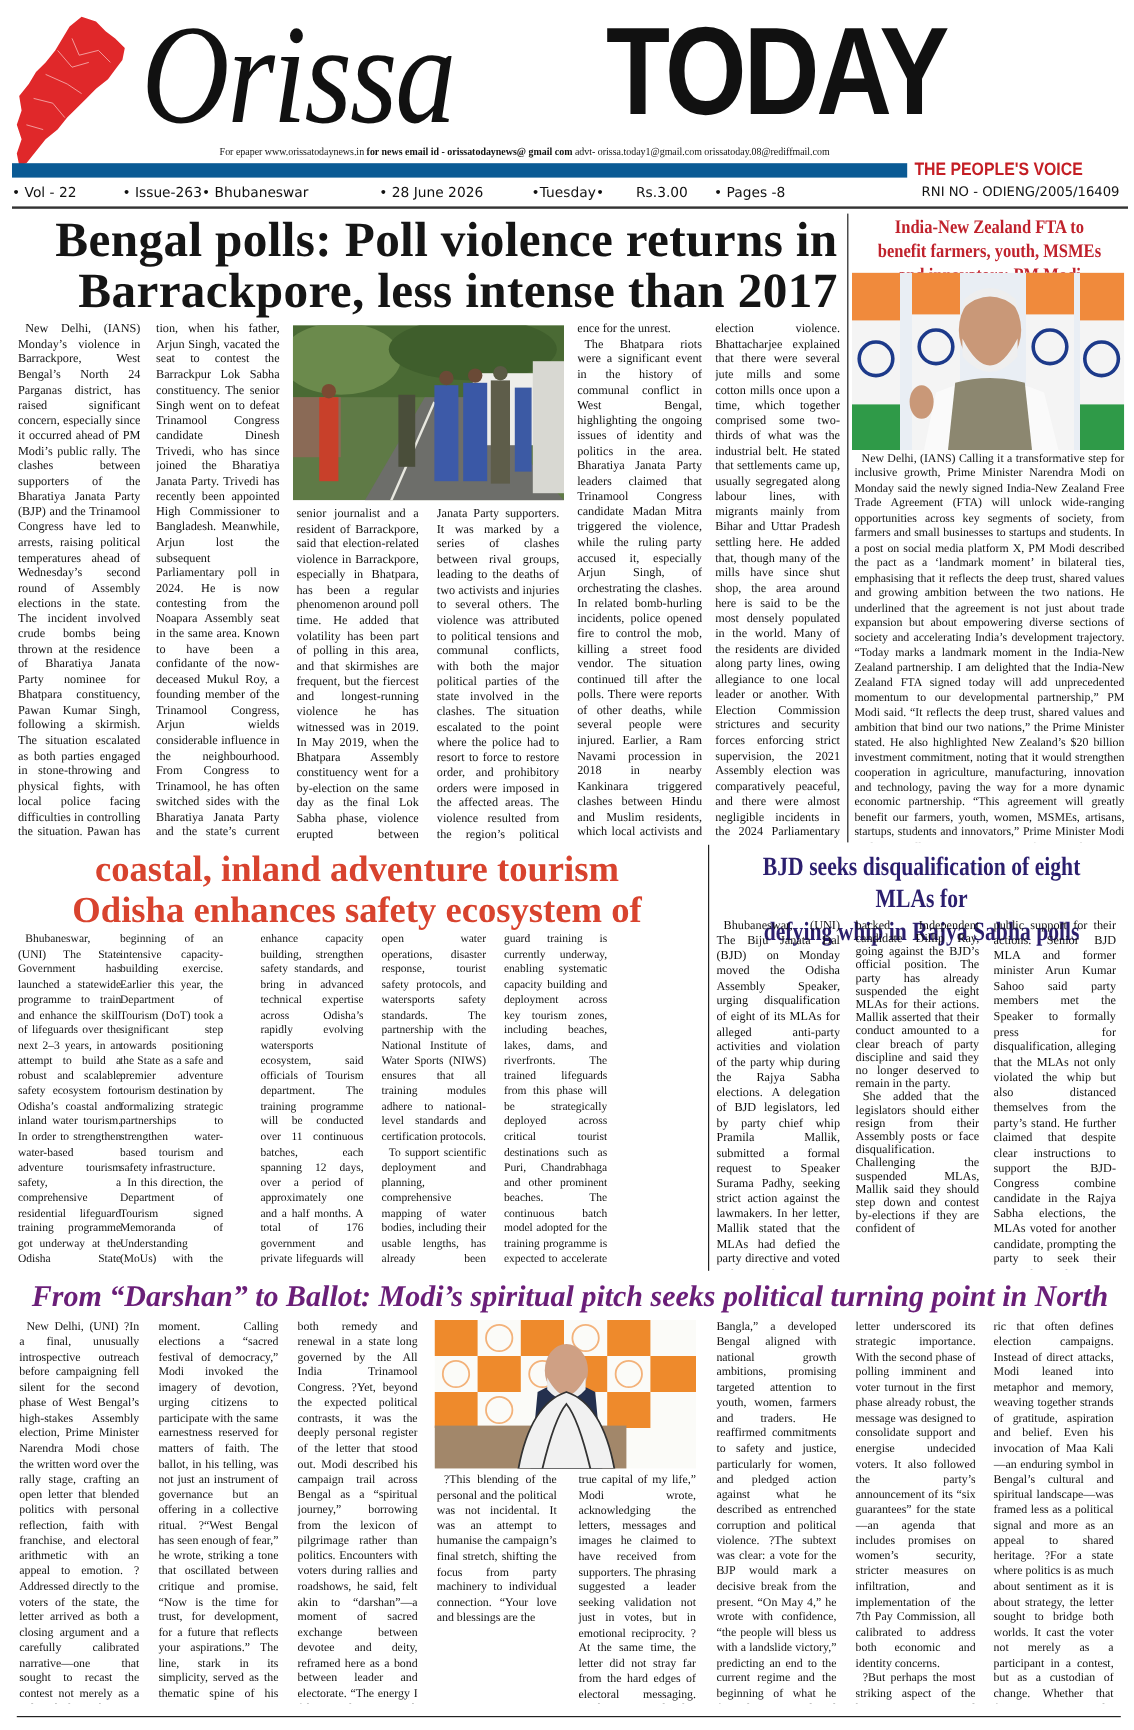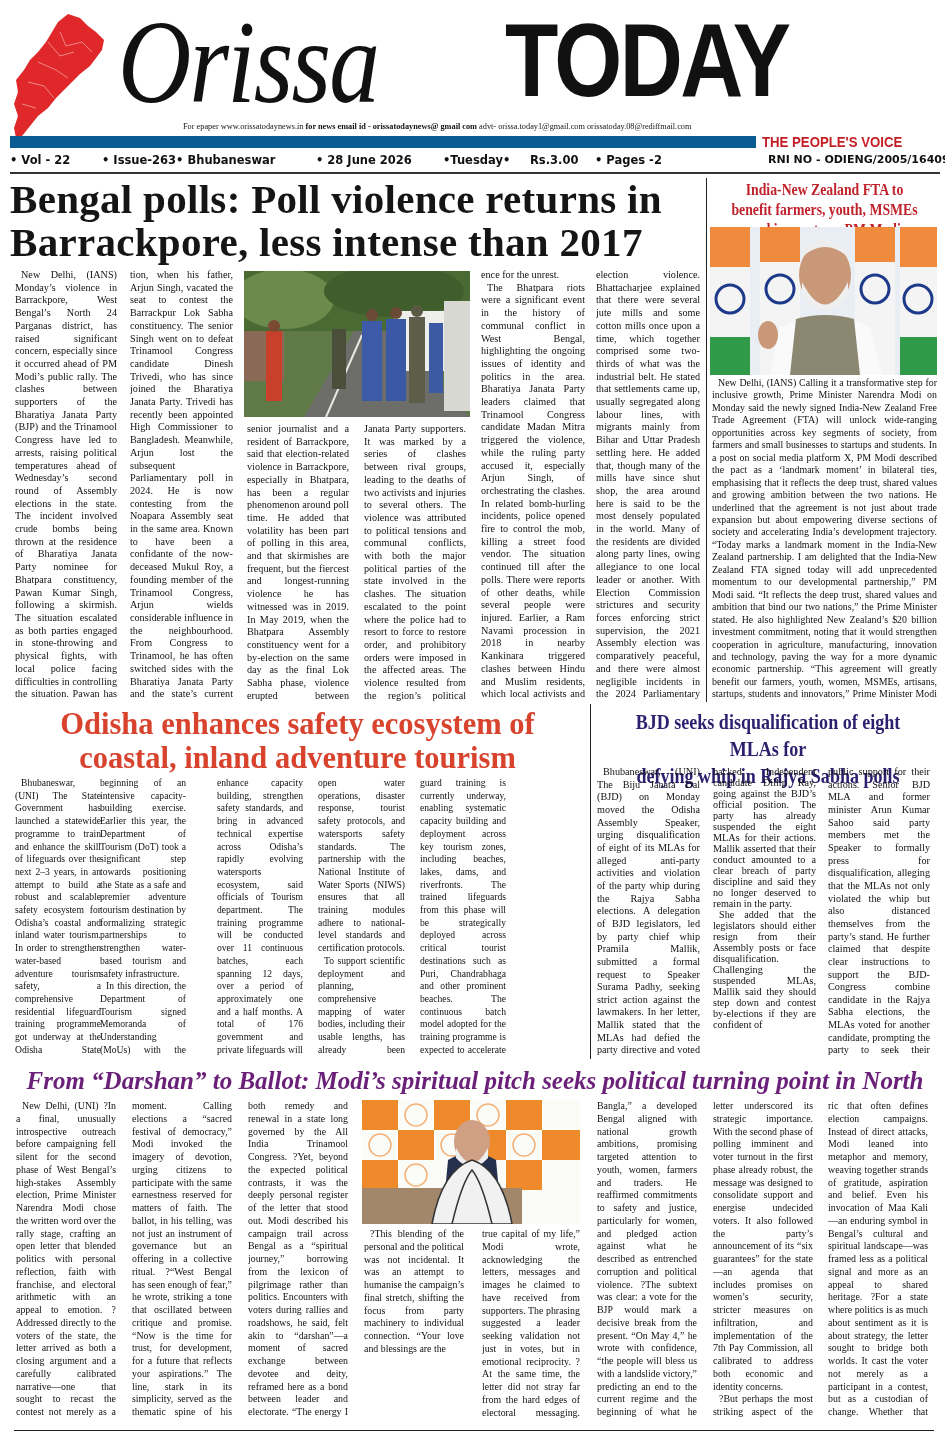--- a/index.html
+++ b/index.html
@@ -8,30 +8,30 @@
   .abs{position:absolute}
 
   
   #map{left:8px;top:12px;width:100px;height:128px}
   #logo-orissa{left:118px;top:4px;font-family:"Liberation Serif",serif;font-style:italic;font-size:118px;line-height:118px;color:#111;letter-spacing:-2px;transform:scaleX(0.86);transform-origin:left top}
   #logo-today{left:505px;top:8px;font-family:"Liberation Sans",sans-serif;font-weight:bold;font-size:104px;line-height:104px;color:#111;letter-spacing:-3px;transform:scaleX(0.84);transform-origin:left top}
   #contact{left:183px;top:121px;font-size:9px;color:#111;white-space:nowrap;transform:scaleX(0.92);transform-origin:left top}
   #contact b{font-weight:bold}
   #blue-bar{left:10px;top:136px;width:746px;height:12px;background:#0a5a94}
   #tagline{left:762px;top:133px;font-family:"Liberation Sans",sans-serif;font-weight:bold;font-size:15px;color:#c41e24;white-space:nowrap;transform:scaleX(0.88);transform-origin:left top}
-  #infobar{left:10px;top:153px;width:930px;height:18px;font-family:"DejaVu Sans",sans-serif;font-weight:bold;font-size:11.5px;color:#111;white-space:nowrap}
+  #infobar{left:10px;top:153px;width:930px;height:18px;font-family:"DejaVu Sans",sans-serif;font-weight:normal;font-size:11.5px;color:#111;white-space:nowrap}
   #infobar span{position:absolute;top:0}
   #rule-top{left:10px;top:172px;width:930px;height:2px;background:#333}
 
   
   .col{position:absolute;font-size:10.2px;line-height:12.7px;text-align:justify;hyphens:auto;color:#111;overflow:hidden}
   .col p{text-indent:6px}
   .vrule{position:absolute;width:1px;background:#222}
 
-  #h1{left:10px;top:178px;width:688px;text-align:left;font-weight:bold;font-size:41px;line-height:43px;color:#151515;letter-spacing:0.3px}
+  #h1{left:10px;top:178px;width:688px;text-align:right;font-weight:bold;font-size:41px;line-height:43px;color:#151515;letter-spacing:0.3px}
   #img1{left:244px;top:271px;width:226px;height:146px;overflow:hidden}
 
   #h2{left:712px;top:180px;width:225px;text-align:center;font-weight:bold;font-size:16px;line-height:20px;color:#c0222c;transform:scaleX(0.86);transform-origin:center top}
   #img2{left:710px;top:227px;width:227px;height:148px;overflow:hidden}
 
   #h3{left:10px;top:707px;width:575px;text-align:center;font-weight:bold;font-size:30.5px;line-height:34px;color:#d8432e}
   #h4{left:598px;top:708px;width:340px;text-align:center;font-weight:bold;font-size:22px;line-height:27px;color:#2c1f6e;transform:scaleX(0.82);transform-origin:center top}
 
   #h5{left:10px;top:1066px;width:930px;text-align:center;font-weight:bold;font-style:italic;font-size:25px;line-height:30px;color:#6a1f78;white-space:nowrap}
   #img3{left:362px;top:1100px;width:218px;height:124px;overflow:hidden}
@@ -49,21 +49,21 @@
 <div id="contact" class="abs"><span>For epaper www.orissatodaynews.in </span><b>for news email id - orissatodaynews@ gmail com</b><span> advt- orissa.today1@gmail.com orissatoday.08@rediffmail.com</span></div>
 <div id="blue-bar" class="abs"></div>
 <div id="tagline" class="abs">THE PEOPLE'S VOICE</div>
 
 <div id="infobar" class="abs">
   <span style="left:0">• Vol - 22</span>
   <span style="left:92px">• Issue-263• Bhubaneswar</span>
   <span style="left:306px">• 28 June 2026</span>
   <span style="left:433px">•Tuesday•</span>
   <span style="left:520px">Rs.3.00</span>
-  <span style="left:585px">•  Pages -2</span>
+  <span style="left:585px">•  Pages -8</span>
   <span style="left:758px;font-size:11px">RNI NO - ODIENG/2005/16409</span>
 </div>
 <div id="rule-top" class="abs"></div>
 
 <div id="h1" class="abs">
   <div>Bengal polls: Poll violence returns in</div>
   <div>Barrackpore, less intense than 2017</div>
 </div>
 
 <div class="col" style="left:15px;top:269px;width:102px;height:432px">
@@ -138,22 +138,22 @@
     <path d="M92 55 Q115 100 138 55 L138 70 Q115 96 92 70 Z" fill="#efefef"></path>
     <path d="M92 30 Q115 10 138 30 L136 22 Q115 4 94 22 Z" fill="#eeeeee"></path>
     <ellipse cx="58" cy="108" rx="10" ry="14" fill="#c99878"></ellipse>
   </svg>
 </div>
 <div class="col" style="left:712px;top:377px;width:225px;height:325px;font-size:9.9px;line-height:12.45px">
     <p>New Delhi, (IANS) Calling it a transformative step for inclusive growth, Prime Minister Narendra Modi on Monday said the newly signed India-New Zealand Free Trade Agreement (FTA) will unlock wide-ranging opportunities across key segments of society, from farmers and small businesses to startups and students. In a post on social media platform X, PM Modi described the pact as a ‘landmark moment’ in bilateral ties, emphasising that it reflects the deep trust, shared values and growing ambition between the two nations. He underlined that the agreement is not just about trade expansion but about empowering diverse sections of society and accelerating India’s development trajectory. “Today marks a landmark moment in the India-New Zealand partnership. I am delighted that the India-New Zealand FTA signed today will add unprecedented momentum to our developmental partnership,” PM Modi said. “It reflects the deep trust, shared values and ambition that bind our two nations,” the Prime Minister stated. He also highlighted New Zealand’s $20 billion investment commitment, noting that it would strengthen cooperation in agriculture, manufacturing, innovation and technology, paving the way for a more dynamic economic partnership. “This agreement will greatly benefit our farmers, youth, women, MSMEs, artisans, startups, students and innovators,” Prime Minister Modi said. “It will open new avenues for growth, create opportunities and deepen our synergy across sectors,” he stated.</p>
   </div>
 
 <div id="h3" class="abs">
+  <div>coastal, inland adventure tourism</div>
   <div>Odisha enhances safety ecosystem of</div>
-  <div>coastal, inland adventure tourism</div>
 </div>
 <div class="col" style="left:15px;top:777px;width:86px;height:280px;font-size:9.6px;line-height:12.7px">
     <p>Bhubaneswar, (UNI) The State Government has launched a statewide programme to train and enhance the skill of lifeguards over the next 2–3 years, in an attempt to build a robust and scalable safety ecosystem for Odisha’s coastal and inland water tourism. In order to strengthen water-based adventure tourism safety, a comprehensive residential lifeguard training programme got underway at the Odisha State Watermanship And Lifeguard Institute (OSWALI), Konark, with the first batch commencing today, marking the</p>
   </div>
 <div class="col" style="left:100px;top:777px;width:86px;height:280px;font-size:9.6px;line-height:12.7px">
     <p style="text-indent:0">beginning of an intensive capacity-building exercise. Earlier this year, the Department of Tourism (DoT) took a significant step towards positioning the State as a safe and premier adventure tourism destination by formalizing strategic partnerships to strengthen water-based tourism and safety infrastructure.</p>
     <p>In this direction, the Department of Tourism signed Memoranda of Understanding (MoUs) with the National Institute of Water Sports (NIWS), Goa, and Odisha Fire &amp; Emergency Services (OFES) to</p>
   </div>
 <div class="col" style="left:217px;top:777px;width:86px;height:280px;font-size:9.6px;line-height:12.7px">
     <p style="text-indent:0">enhance capacity building, strengthen safety standards, and bring in advanced technical expertise across Odisha’s rapidly evolving watersports ecosystem, said officials of Tourism department. The training programme will be conducted over 11 continuous batches, each spanning 12 days, over a period of approximately one and a half months. A total of 176 government and private lifeguards will be trained under this phase. The curriculum has been designed to cover critical competencies including rescue techniques, CPR and first aid,</p>

